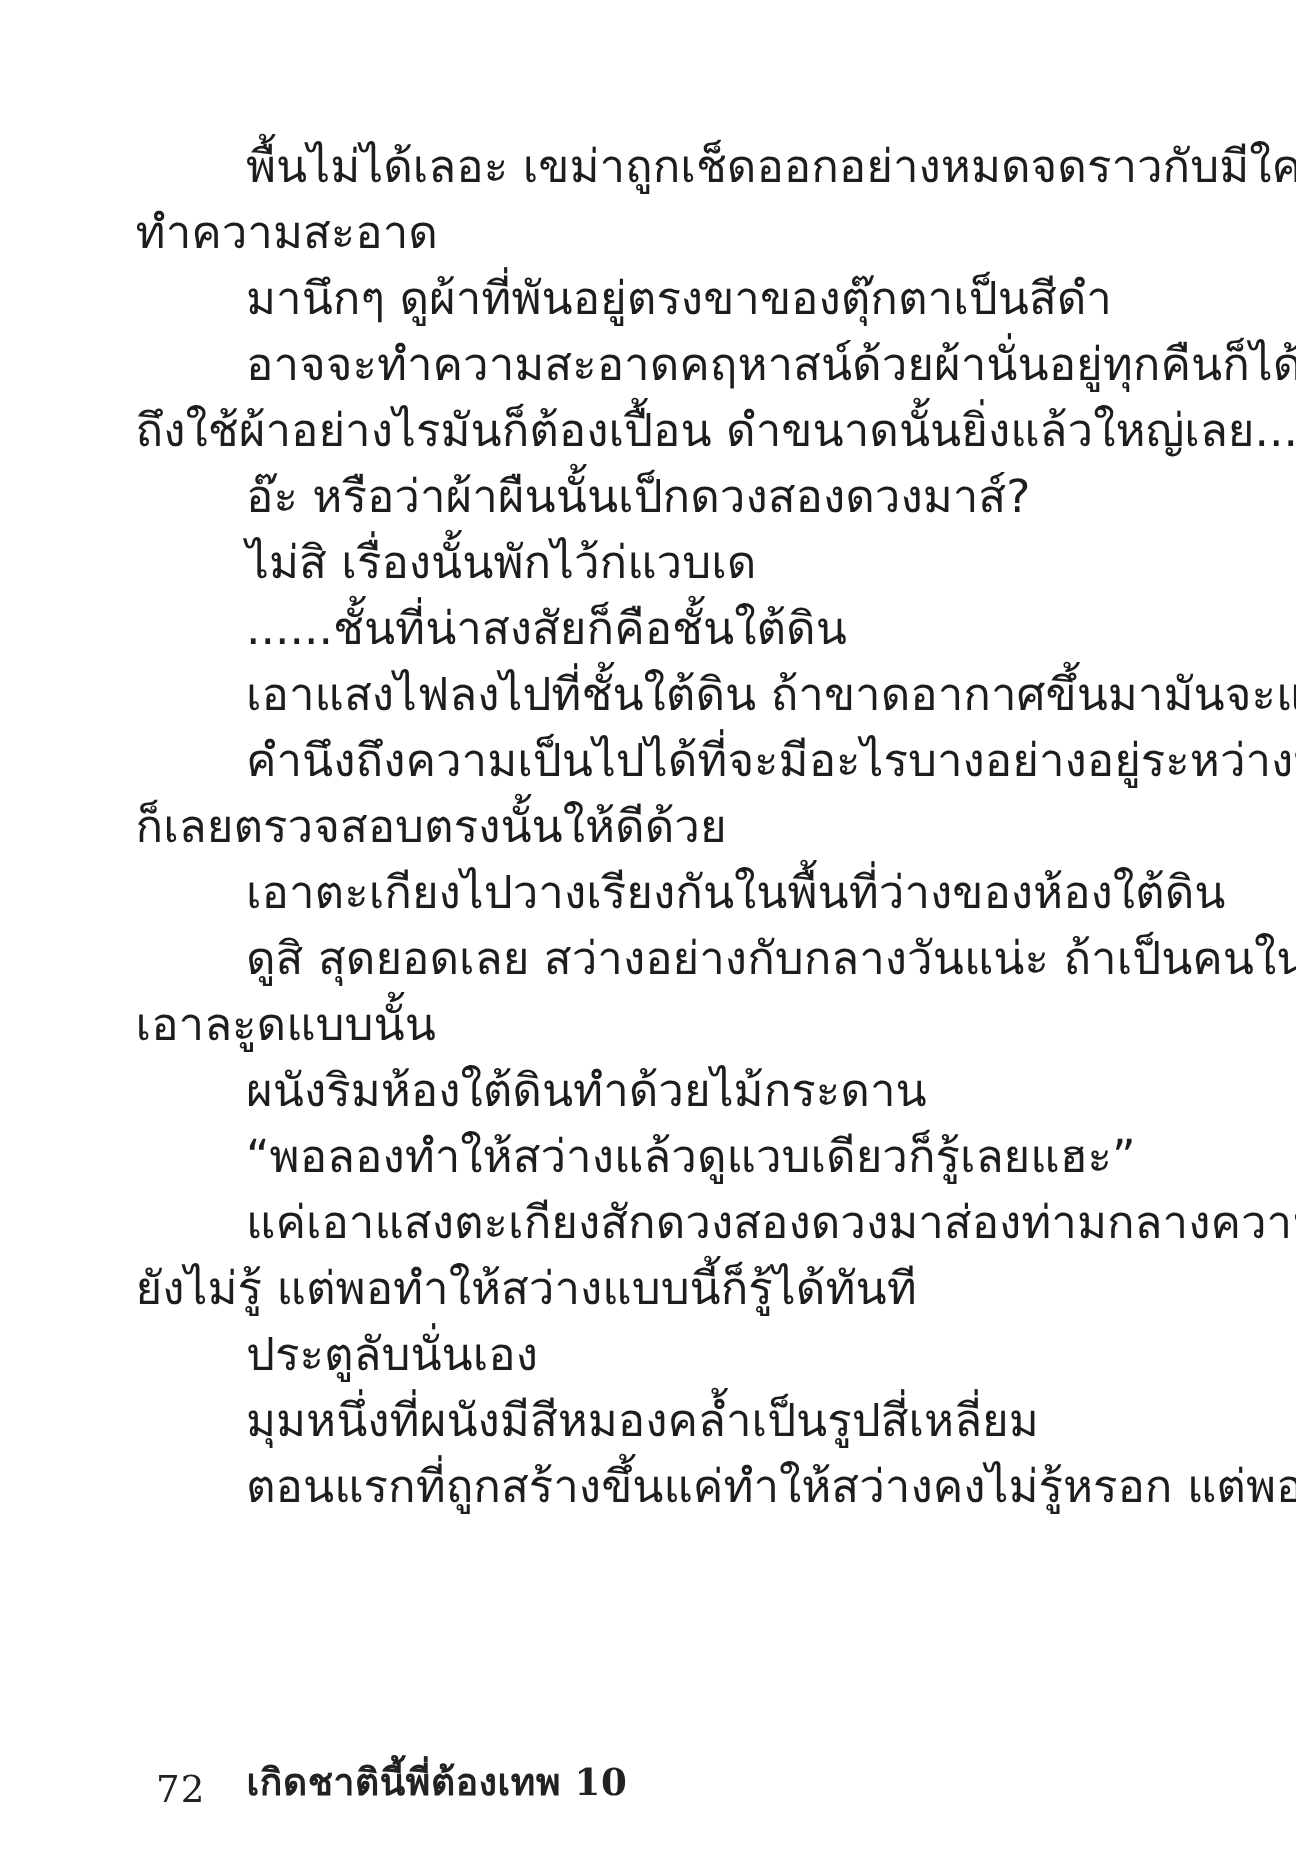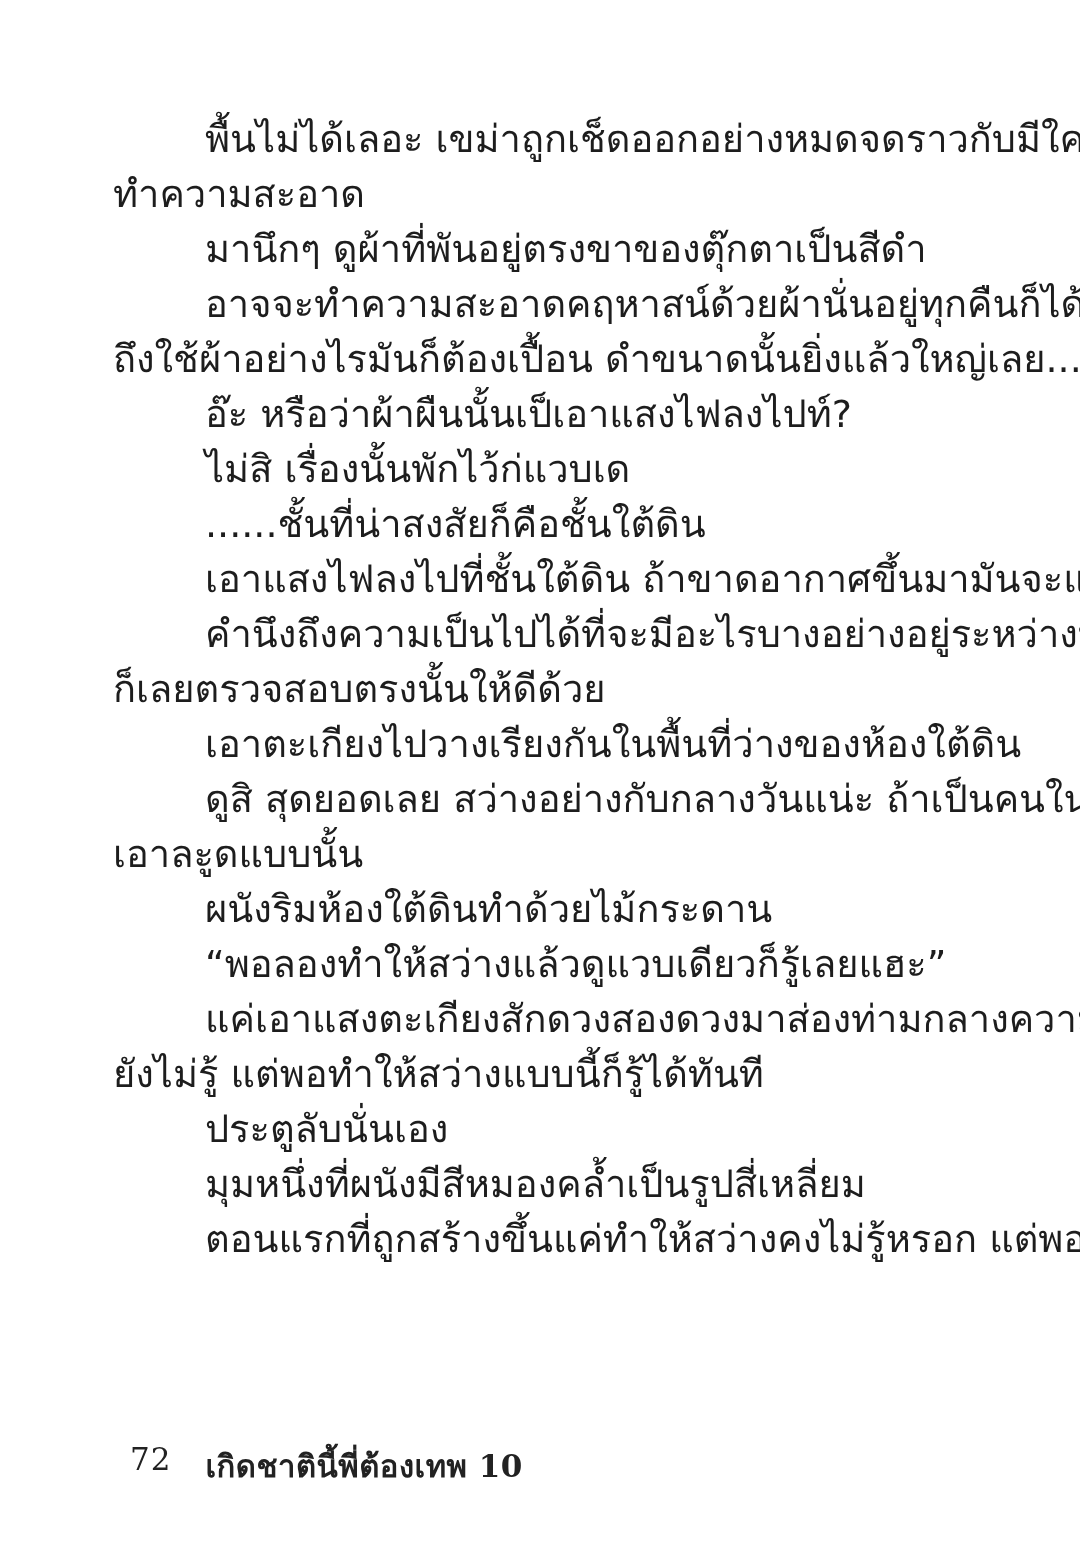--- a/index.html
+++ b/index.html
@@ -35,47 +35,48 @@
     overflow: visible;
   }
   .line.indent {
     padding-left: 92px;
   }
   .footer {
     position: absolute;
     left: 130px;
     top: 1441px;
     display: flex;
-    align-items: flex-start;
+    align-items: flex-end;
     gap: 34px;
     font-family: "DejaVu Serif", serif;
     color: #222222;
   }
   .footer .page-number {
     font-size: 31px;
     letter-spacing: 1px;
   }
   .footer .book-title {
     font-size: 31px;
     font-weight: 600;
     letter-spacing: 0.5px;
+    margin-top: 19px;
   }
 </style>
 </head>
 <body>
 
 <div class="page">
 
   <div class="text-block">
       <div class="line indent">พื้นไม่ได้เลอะ เขม่าถูกเช็ดออกอย่างหมดจดราวกับมีใครมา</div>
       <div class="line">ทำความสะอาด</div>
       <div class="line indent">มานึกๆ ดูผ้าที่พันอยู่ตรงขาของตุ๊กตาเป็นสีดำ</div>
       <div class="line indent">อาจจะทำความสะอาดคฤหาสน์ด้วยผ้านั่นอยู่ทุกคืนก็ได้ ไม่สิ</div>
       <div class="line">ถึงใช้ผ้าอย่างไรมันก็ต้องเปื้อน ดำขนาดนั้นยิ่งแล้วใหญ่เลย...</div>
-      <div class="line indent">อ๊ะ หรือว่าผ้าผืนนั้นเป็เอาแสงไฟลงไปท์?</div>
+      <div class="line indent">อ๊ะ หรือว่าผ้าผืนนั้นเป็กดวงสองดวงมาส์?</div>
       <div class="line indent">ไม่สิ เรื่องนั้นพักไว้ก่แวบเด</div>
       <div class="line indent">......ชั้นที่น่าสงสัยก็คือชั้นใต้ดิน</div>
       <div class="line indent">เอาแสงไฟลงไปที่ชั้นใต้ดิน ถ้าขาดอากาศขึ้นมามันจะแย่จึงต้อง</div>
       <div class="line indent">คำนึงถึงความเป็นไปได้ที่จะมีอะไรบางอย่างอยู่ระหว่างบันได</div>
       <div class="line">ก็เลยตรวจสอบตรงนั้นให้ดีด้วย</div>
       <div class="line indent">เอาตะเกียงไปวางเรียงกันในพื้นที่ว่างของห้องใต้ดิน</div>
       <div class="line indent">ดูสิ สุดยอดเลย สว่างอย่างกับกลางวันแน่ะ ถ้าเป็นคนในนิทาน</div>
       <div class="line">เอาละูดแบบนั้น</div>
       <div class="line indent">ผนังริมห้องใต้ดินทำด้วยไม้กระดาน</div>
       <div class="line indent">“พอลองทำให้สว่างแล้วดูแวบเดียวก็รู้เลยแฮะ”</div>

